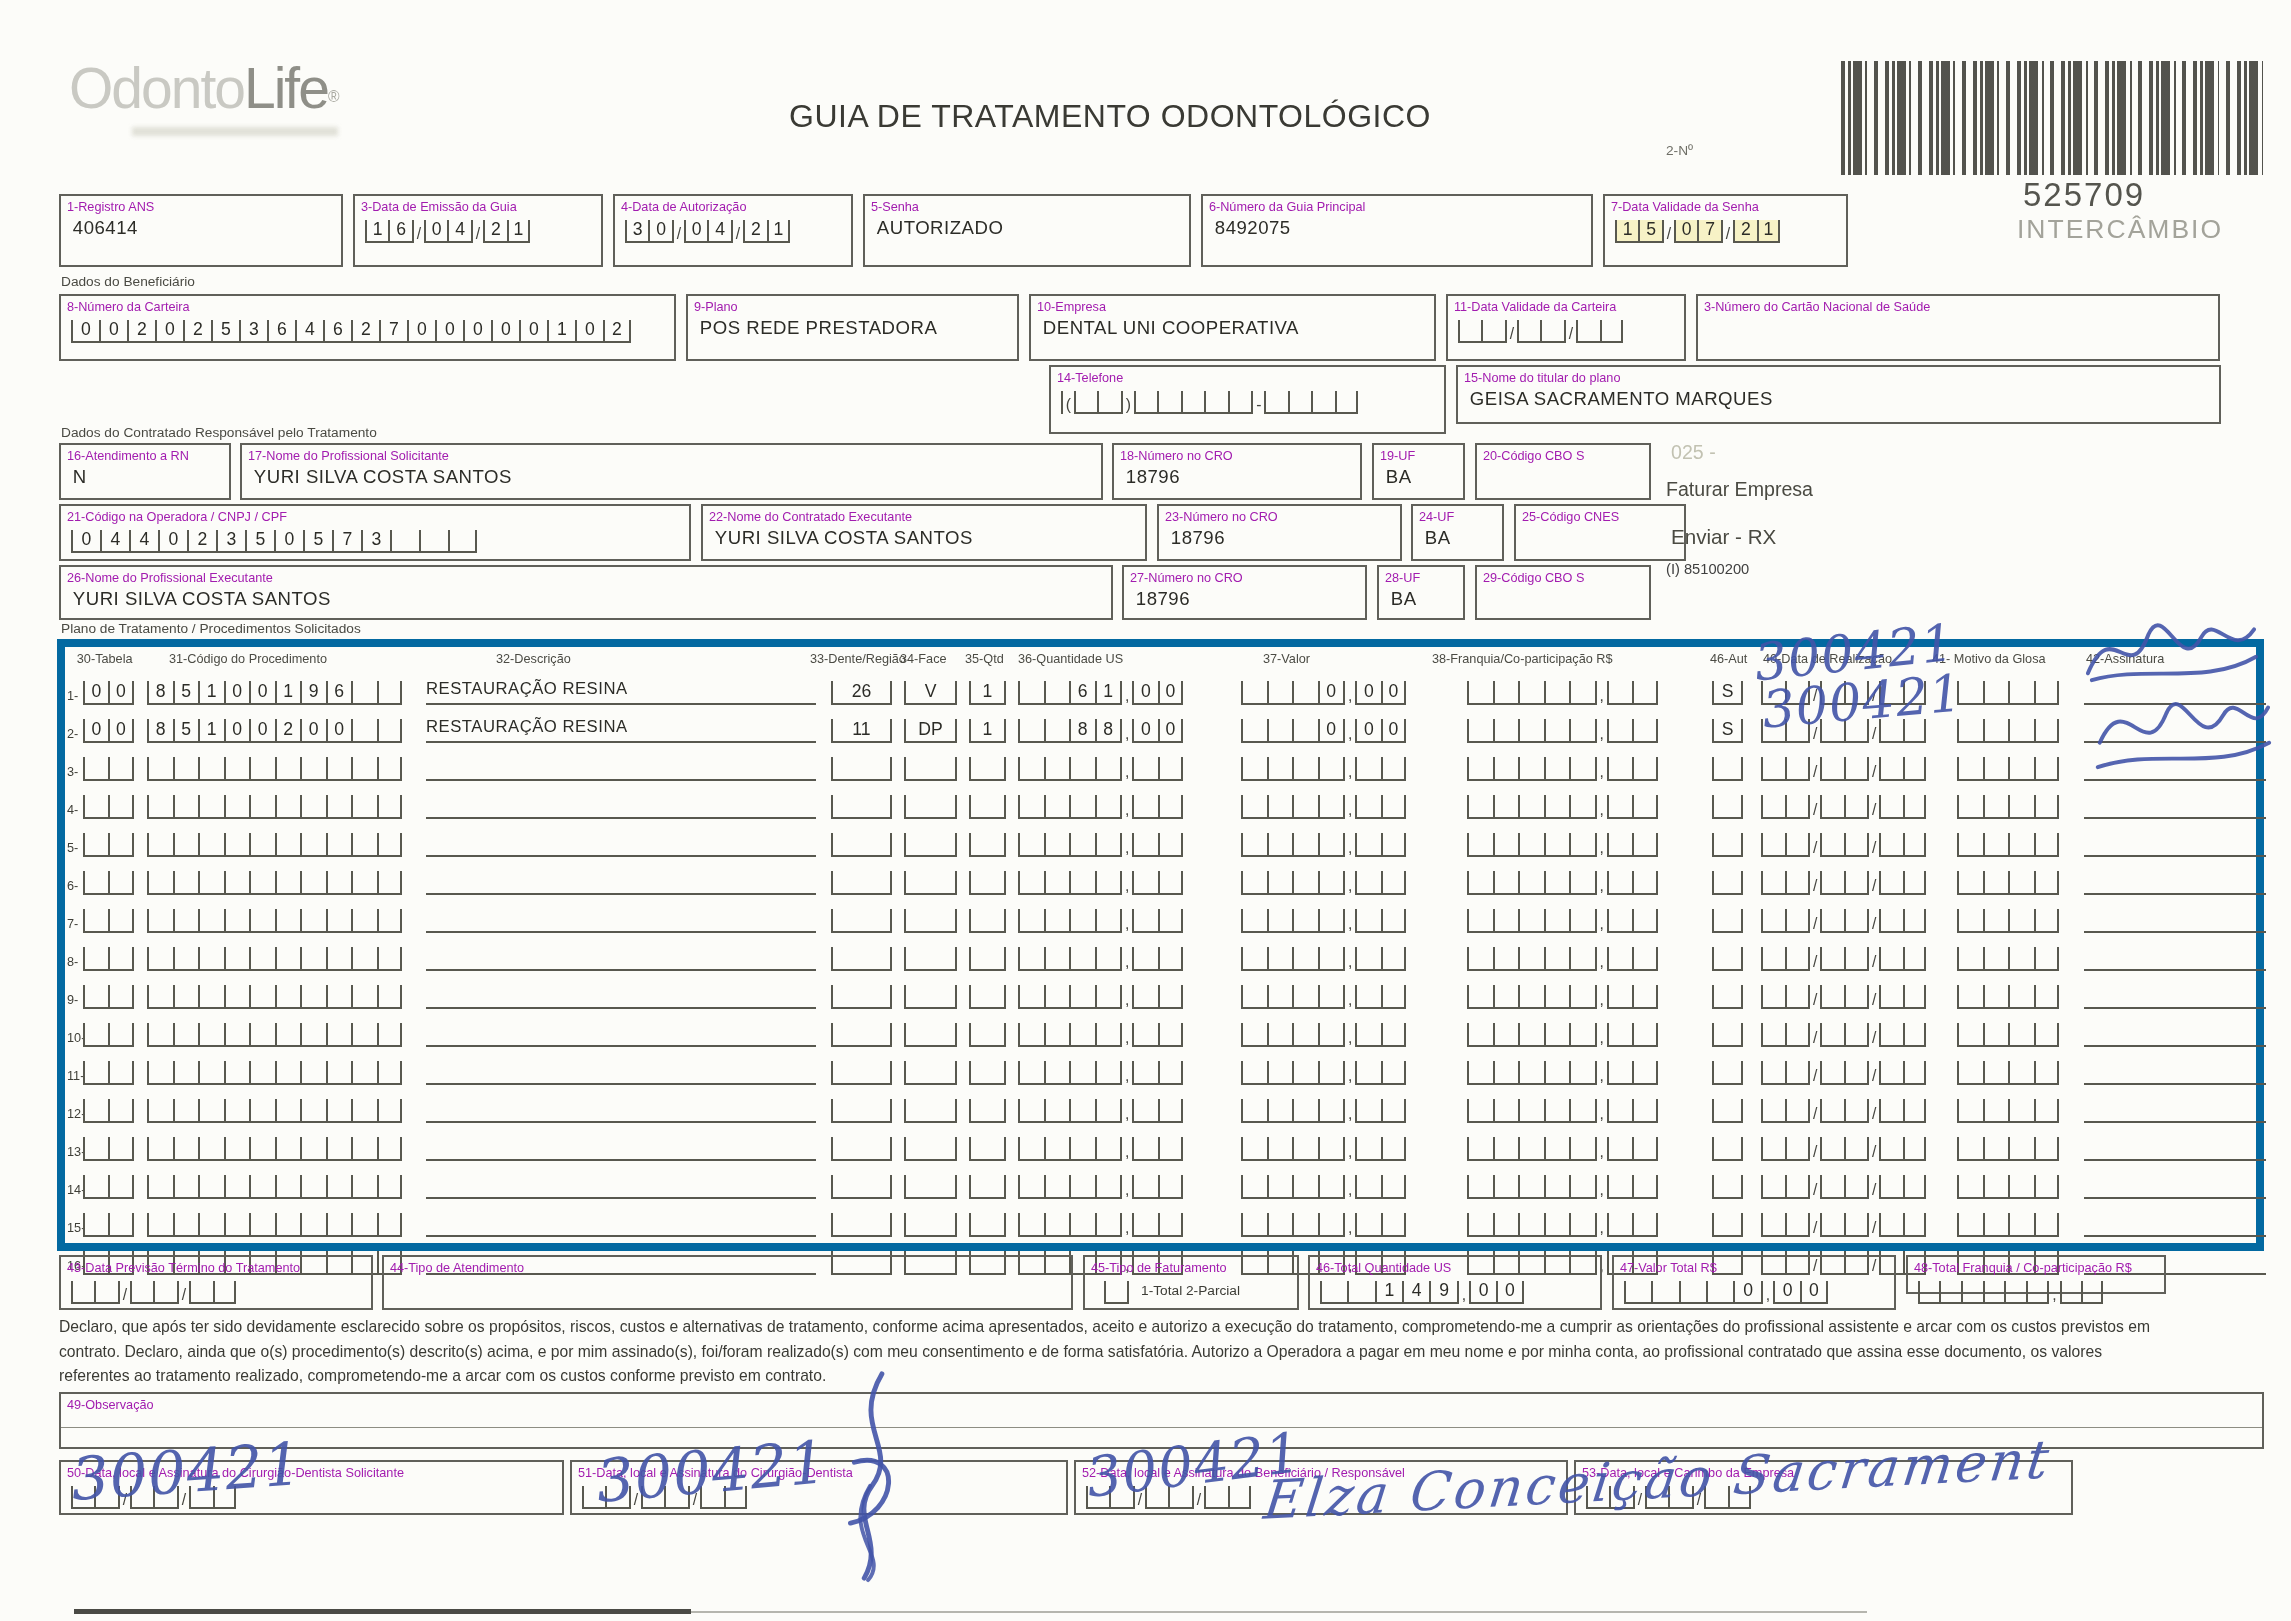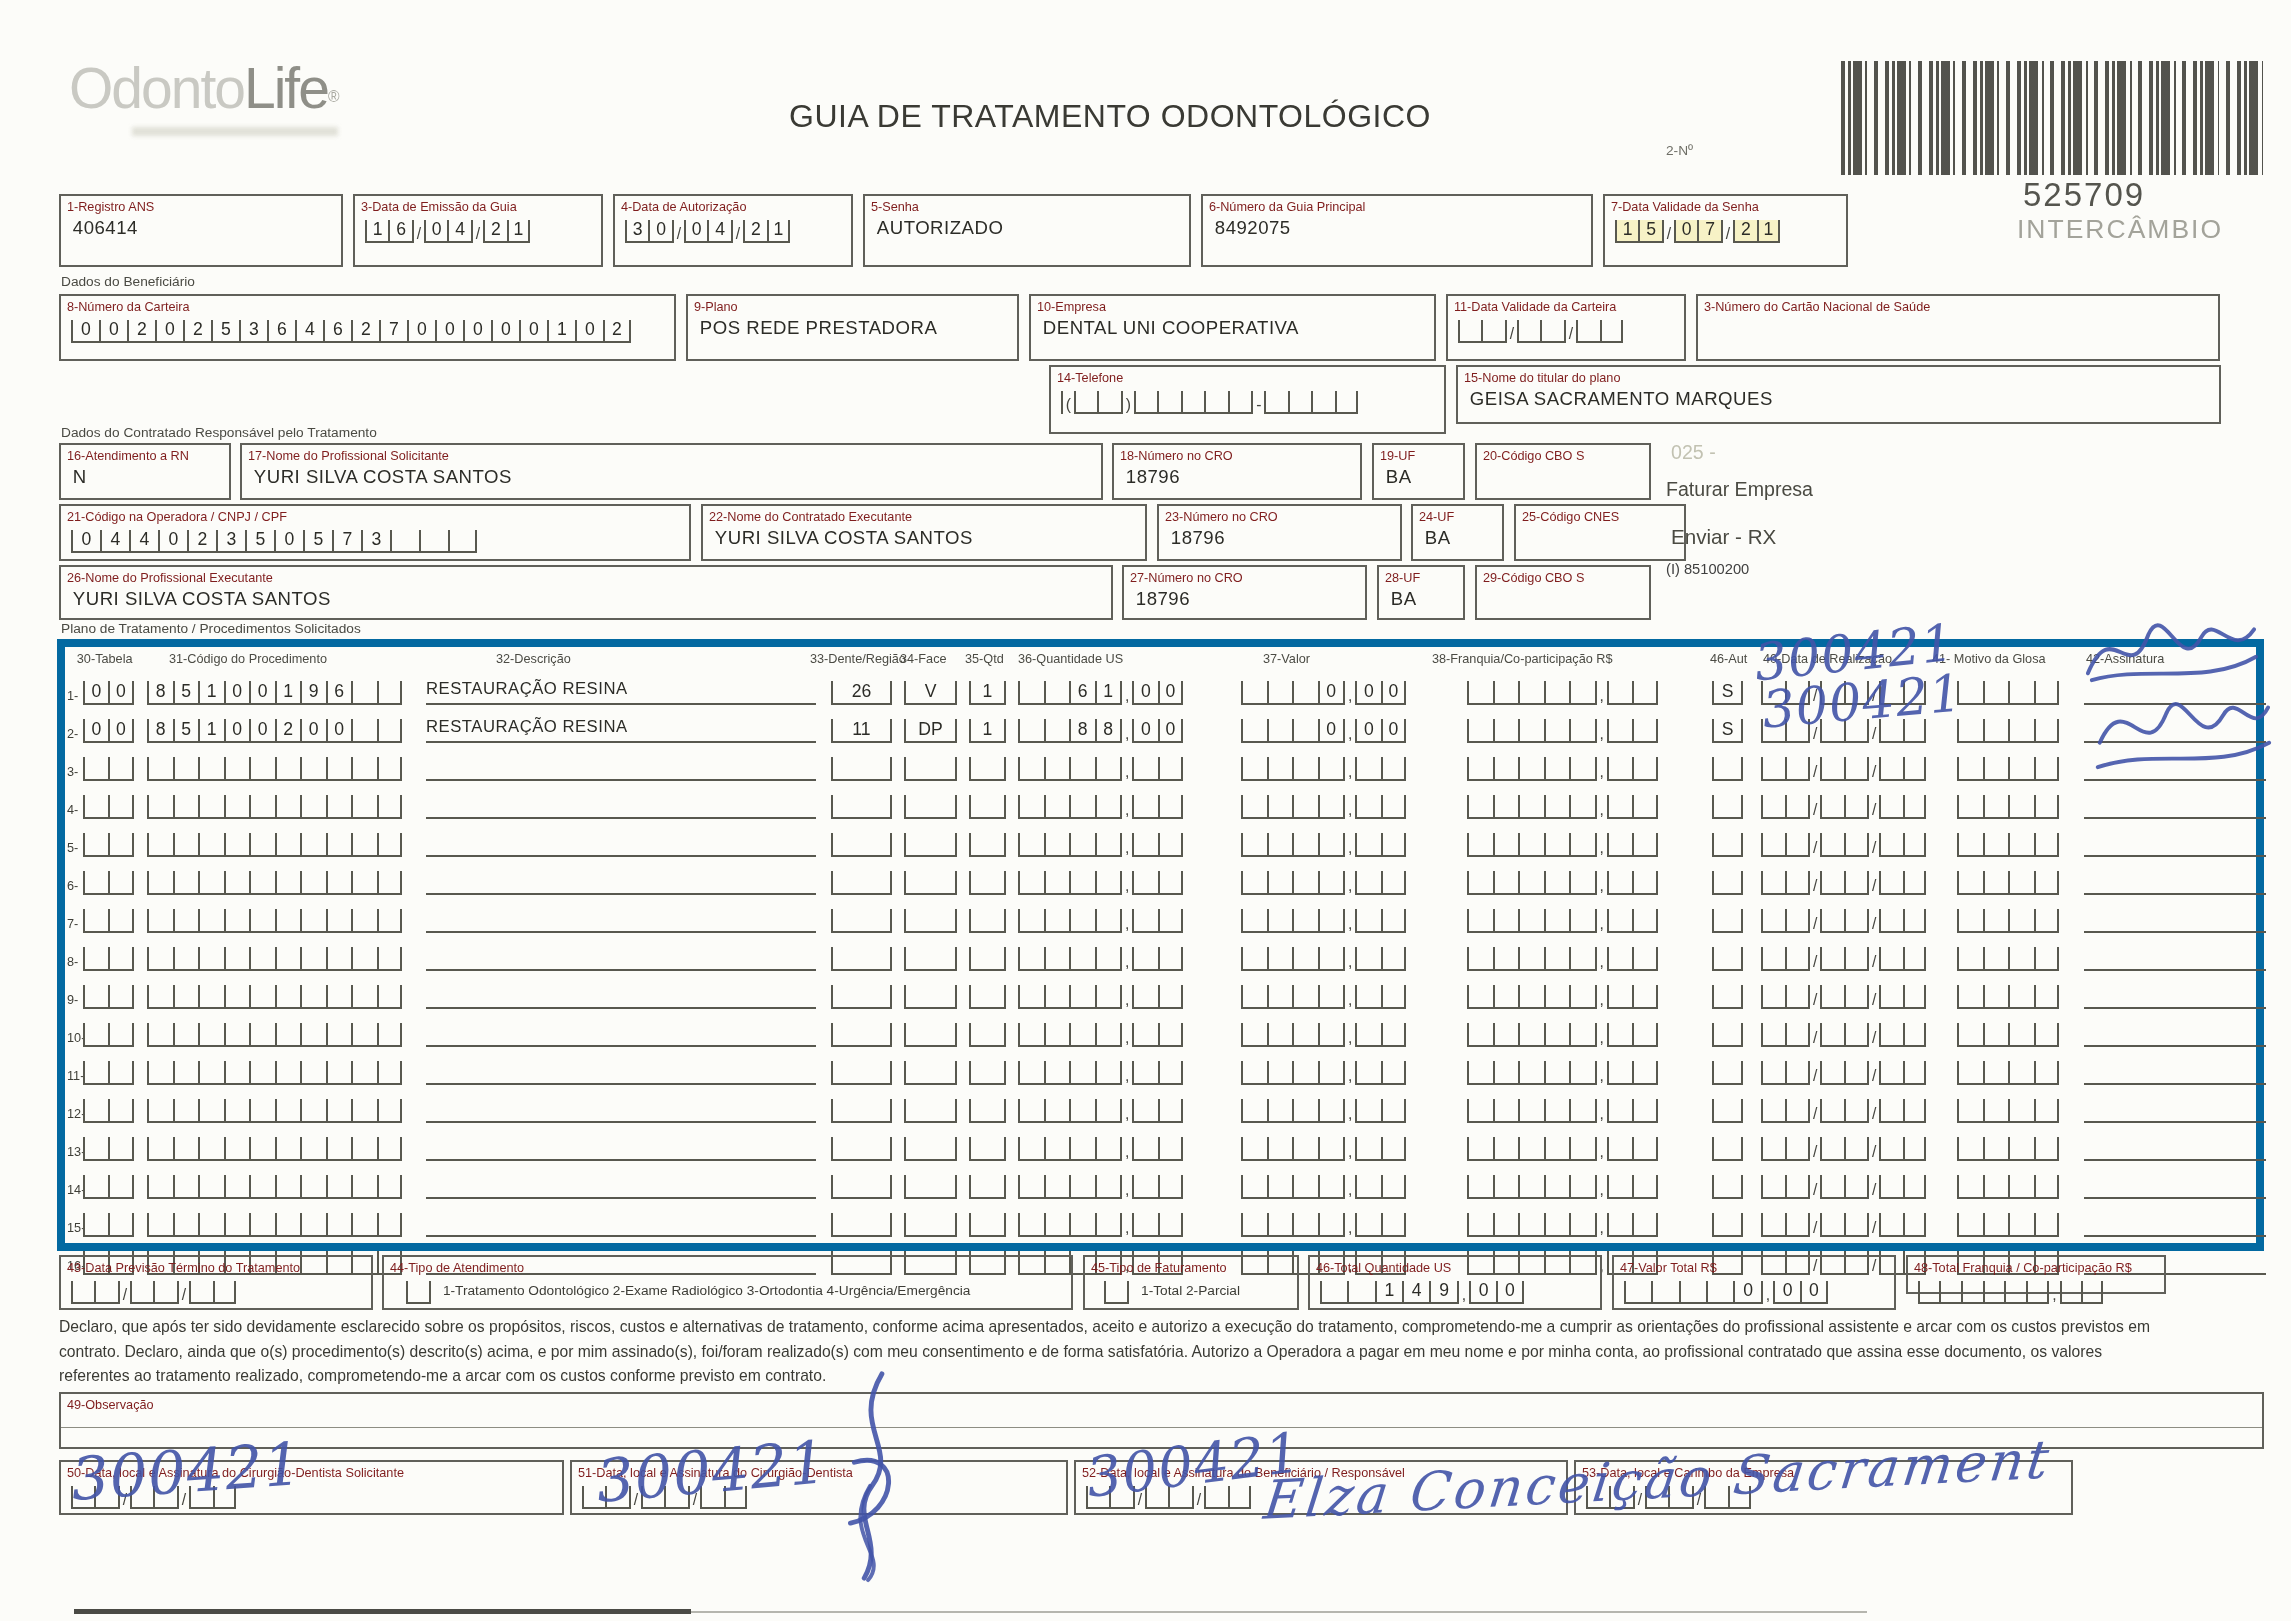--- a/index.html
+++ b/index.html
@@ -12,21 +12,21 @@
   .lgr{font-size:15.7px;color:#aaaaa2;vertical-align:super}
   .tagline{margin:5.9px 0 0 63px;width:206px;height:8.8px;background:#dcdcd2;filter:blur(2px);opacity:.85}
   .title{position:absolute;left:789px;top:98px;font-size:32px;color:#3a3a34;letter-spacing:0.5px}
   .numlabel{position:absolute;left:1666px;top:143px;font-size:13.7px;color:#6e6e66}
   .barcode{position:absolute;left:1841px;top:61px;width:427px;height:114px;opacity:.85;background:repeating-linear-gradient(90deg,#35352f 0 3.9px,transparent 3.9px 6.9px,#35352f 6.9px 9.8px,transparent 9.8px 11.8px,#35352f 11.8px 20.6px,transparent 20.6px 24.5px,#35352f 24.5px 26.5px,transparent 26.5px 33px,#35352f 33px 37px,transparent 37px 44px)}
   .bcnum{position:absolute;left:2023px;top:176px;font-size:33px;color:#55554e;letter-spacing:2px}
   .bcsub{position:absolute;left:2017px;top:214px;font-size:26.5px;color:#a3a39a;letter-spacing:2px}
 
   
   .fbox{position:absolute;border:2px solid #60605a;box-sizing:border-box;background:transparent}
-  .flabel{display:block;font-size:12.7px;color:#7f1d1d;padding:3.9px 0 0 5.9px;white-space:nowrap;overflow:hidden}
+  .flabel{display:block;font-size:12.7px;color:#a21caf;padding:3.9px 0 0 5.9px;white-space:nowrap;overflow:hidden}
   .fval{display:block;font-size:18.6px;color:#2c2c27;padding:2.9px 0 0 11.8px;letter-spacing:0.5px;white-space:nowrap}
   .slabel{position:absolute;font-size:13.7px;color:#4a4a43}
   .f13date{position:absolute;right:78px;bottom:7.8px;font-size:17.6px;color:#35352f}
   .hlname{background:#f7f2c6;display:inline-block;padding:0 9.8px 2px 3.9px}
   .hl .c{background:#f7f2c6}
 
   
   .comb{display:inline-flex;align-items:flex-end}
   .fbox .comb{margin:5.9px 0 0 9.8px}
   .comb .c{box-sizing:border-box;width:25.5px;height:23.5px;border-left:2px solid #58584f;border-bottom:2px solid #58584f;display:inline-flex;align-items:flex-end;justify-content:center;font-size:17.6px;color:#2c2c27;padding-bottom:1px}
@@ -1557,26 +1557,20 @@
         <span class="sep">/</span>
         <span class="c"></span>
         <span class="c"></span>
         <span class="sep">/</span>
         <span class="c"></span>
         <span class="c"></span>
       </span>
   </div>
   <div class="fbox" style="left:382px;top:1255px;width:691px;height:55px">
     <span class="flabel">44-Tipo de Atendimento</span>
-    <div class="inline-opts" style="padding-left:11.8px">
-      <span class="comb">
-          <span class="c"></span>
-        </span>
-      <span class="opts">1-Tratamento Odontológico  2-Exame Radiológico  3-Ortodontia  4-Urgência/Emergência</span>
-    </div>
   </div>
   <div class="fbox" style="left:1083px;top:1255px;width:216px;height:55px">
     <span class="flabel">45-Tipo de Faturamento</span>
     <div class="inline-opts" style="padding-left:9px">
       <span class="comb">
           <span class="c"></span>
         </span>
       <span class="opts">1-Total  2-Parcial</span>
     </div>
   </div>

